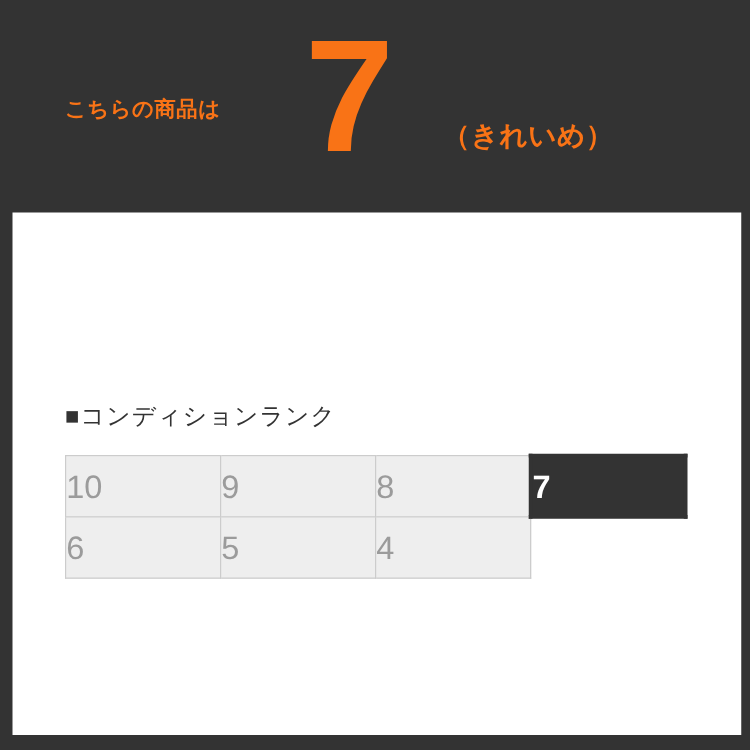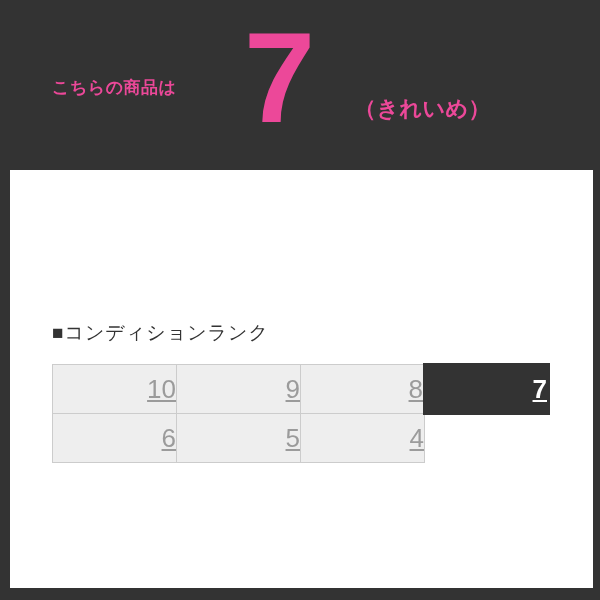--- a/index.html
+++ b/index.html
@@ -11,21 +11,21 @@
     --label-text:#888888;
   }
   *{margin:0;padding:0;box-sizing:border-box;}
   html,body{width:600px;height:600px;}
   body{font-family:"Liberation Sans","DejaVu Sans",sans-serif;}
   .page{
     position:relative;width:600px;height:600px;
     background:var(--dark);overflow:hidden;
   }
   
-  .header{position:absolute;left:0;top:0;width:600px;height:170px;color:#ec4899;border-radius:20px;}
+  .header{position:absolute;left:0;top:0;width:600px;height:170px;color:#f97316;border-radius:20px;}
   .intro{position:absolute;left:52px;top:76px;font-size:17px;font-weight:bold;line-height:24px;letter-spacing:.5px;}
   .level-number{position:absolute;left:244px;top:14px;font-size:128px;font-weight:bold;line-height:1;letter-spacing:-2px;}
   .level-label{position:absolute;left:342px;top:94px;font-size:22px;font-weight:bold;letter-spacing:.5px;margin-left:12px;}
   .level-suffix{position:absolute;left:487px;top:97px;font-size:20px;font-weight:bold;}
   
   .panel{
     position:absolute;left:10px;top:170px;width:583px;height:418px;
     background:var(--panel);
   }
   .description{
@@ -35,23 +35,22 @@
   .section-title{
     position:absolute;left:42px;top:150px;
     font-size:19px;color:#333;letter-spacing:1px;
   }
   
   table.rank{
     position:absolute;left:42px;top:193px;
     border-collapse:collapse;table-layout:fixed;
   }
   table.rank td{
-    width:124px;text-align:right;vertical-align:middle;
+    width:124px;text-align:left;vertical-align:middle;
     border:1px solid var(--cell-border);
-    text-decoration:underline;
   }
   tr.num-row td{height:49px;background:var(--cell-bg);color:var(--num-text);font-size:26px;}
   tr.label-row td{height:46px;background:#fff;color:var(--label-text);font-size:17px;}
   td.sel-num{
     background:var(--dark) !important;color:#fff !important;
     font-weight:bold;border:3px solid var(--dark) !important;
   }
   td.sel-label{
     background:#fff !important;color:#2e2e2e !important;
     border:3px solid var(--dark) !important;

